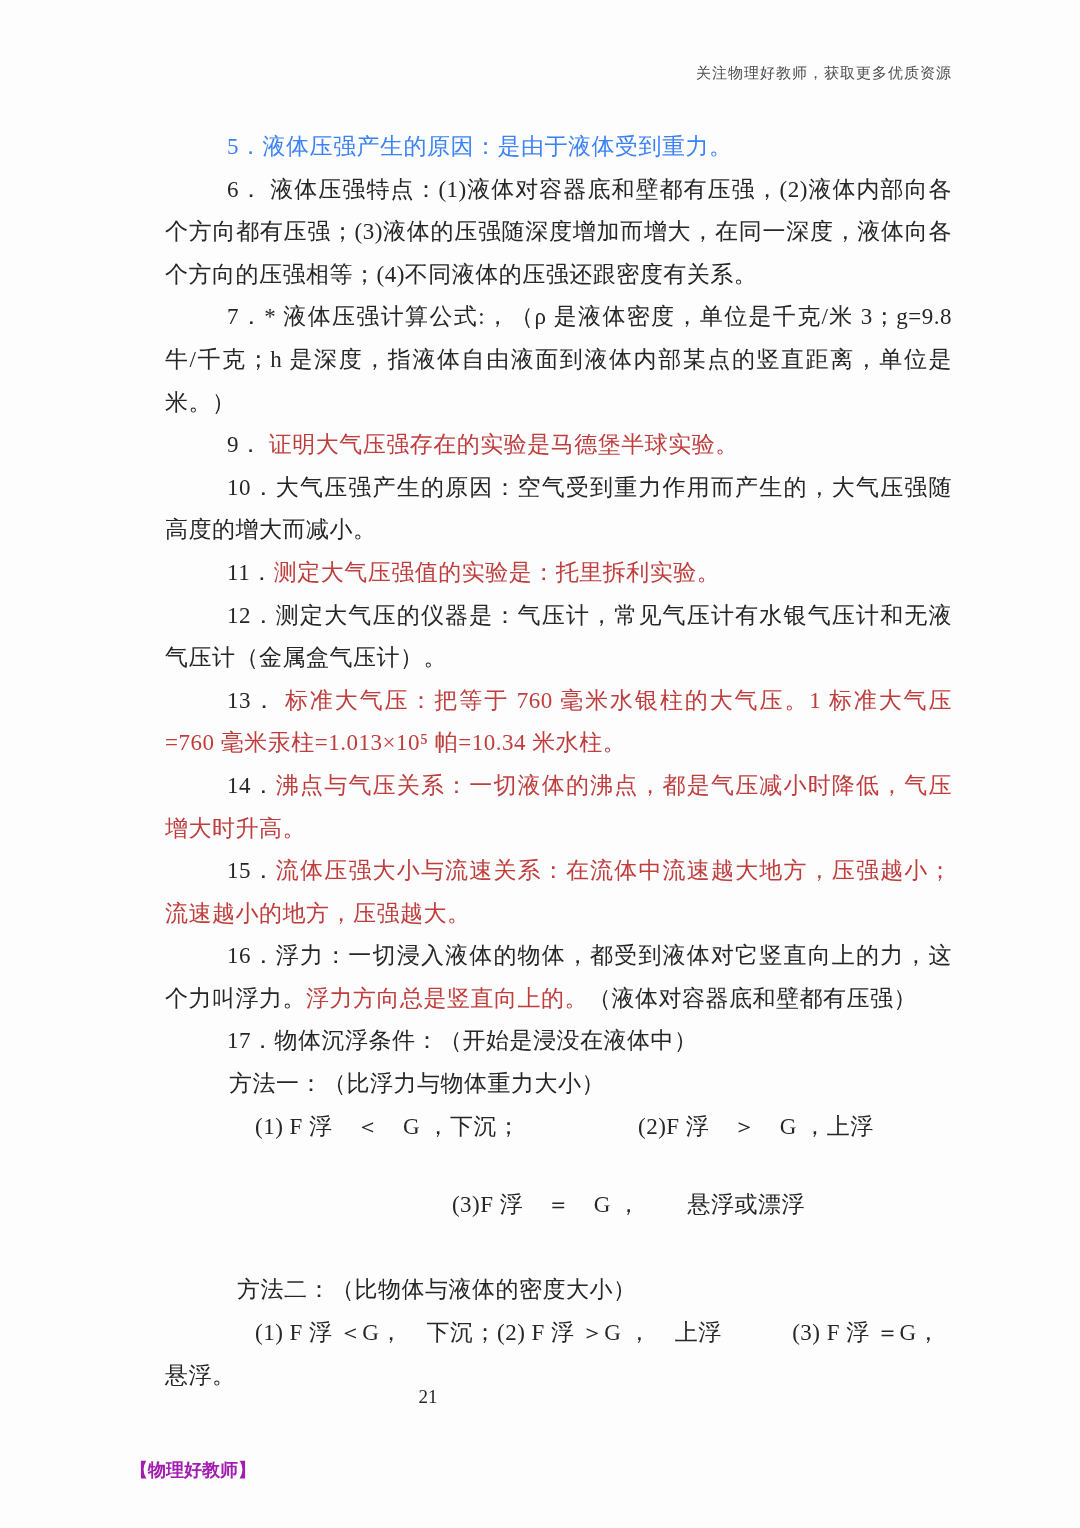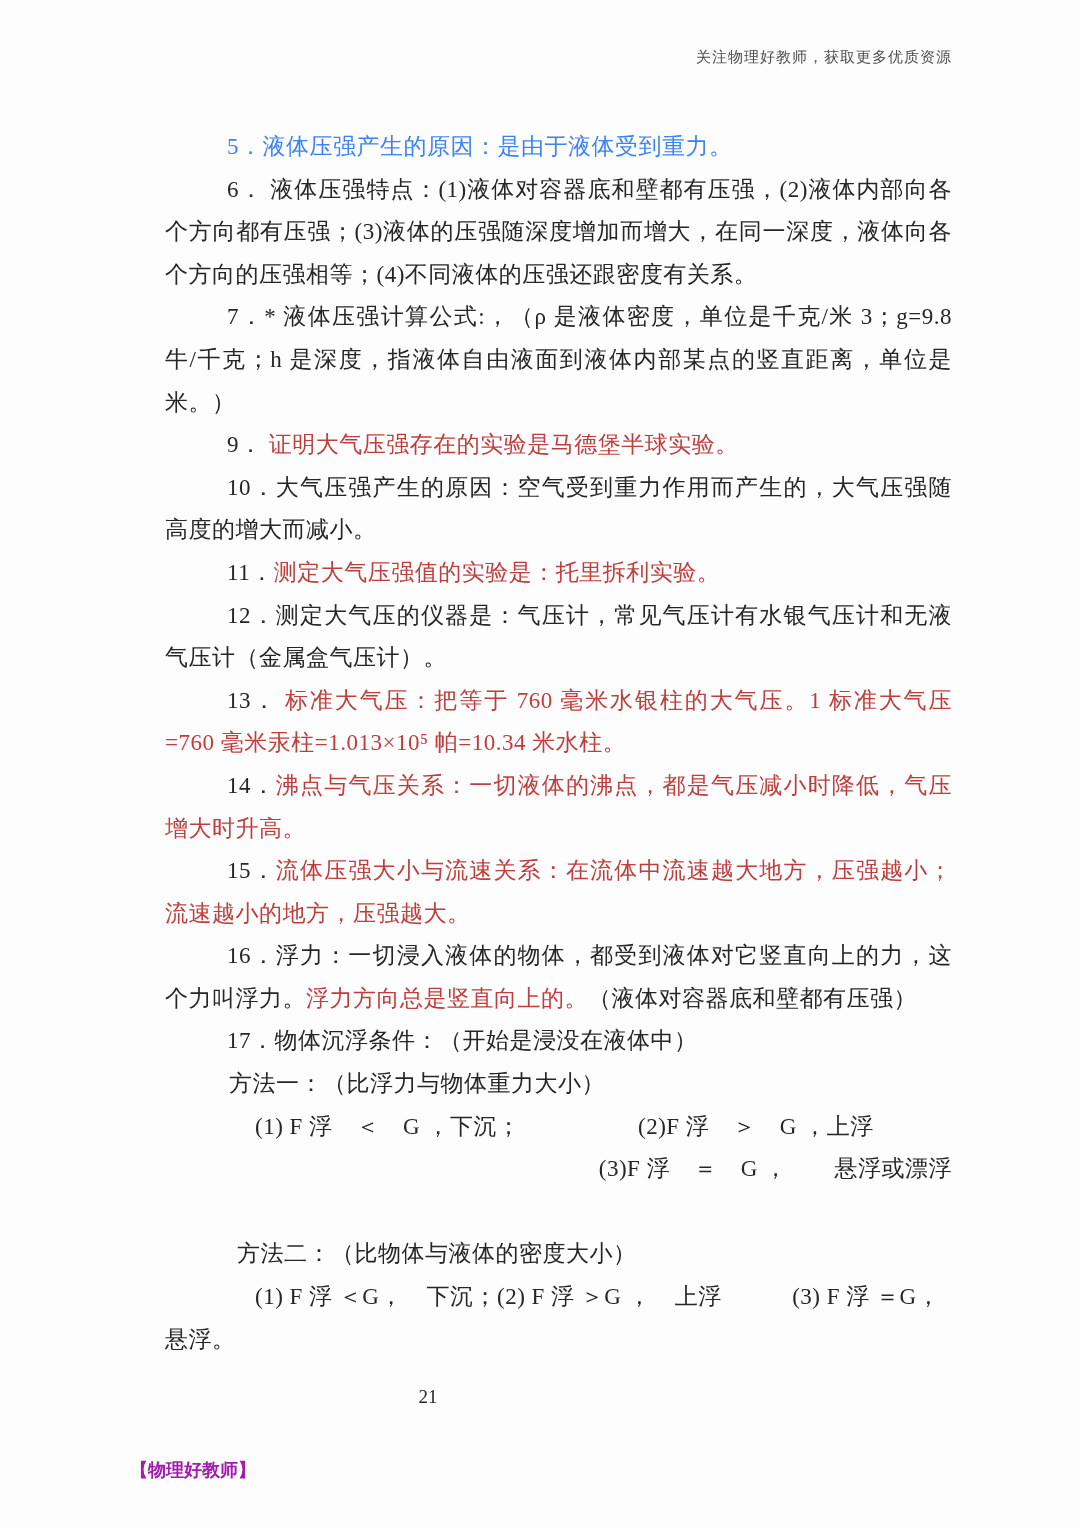--- a/index.html
+++ b/index.html
@@ -6,21 +6,21 @@
   .page {
     position: relative;
     width: 1080px;
     height: 1528px;
     background: #fdfdfd;
     font-family: "Liberation Serif", "DejaVu Serif", serif;
     overflow: hidden;
   }
   .header-note {
     position: absolute;
-    top: 48px;
+    top: 64px;
     right: 128px;
     font-size: 15px;
     letter-spacing: 1px;
   }
   .doc-body {
     position: absolute;
     top: 126px;
     left: 165px;
     width: 787px;
     text-align: justify;
@@ -28,21 +28,21 @@
   .para {
     margin: 0;
     font-size: 23px;
     line-height: 42.6px;
     letter-spacing: 0.5px;
   }
   .para.item    { text-indent: 62px; }
   .para.method  { text-indent: 64px; text-align: left; }
   .para.method2 { text-indent: 72px; text-align: left; }
   .para.sub     { text-indent: 90px; text-align: left; }
-  .para.sub2    { text-indent: 140px; text-align: right; }
+  .para.sub2    { text-indent: 140px; text-align: center; margin-top: 36px; }
   .para.blank   { height: 42.6px; }
   .page-number {
     position: absolute;
     top: 1386px;
     left: 0;
     width: 856px;
     text-align: center;
     font-size: 19px;
   }
   .footer-brand {

